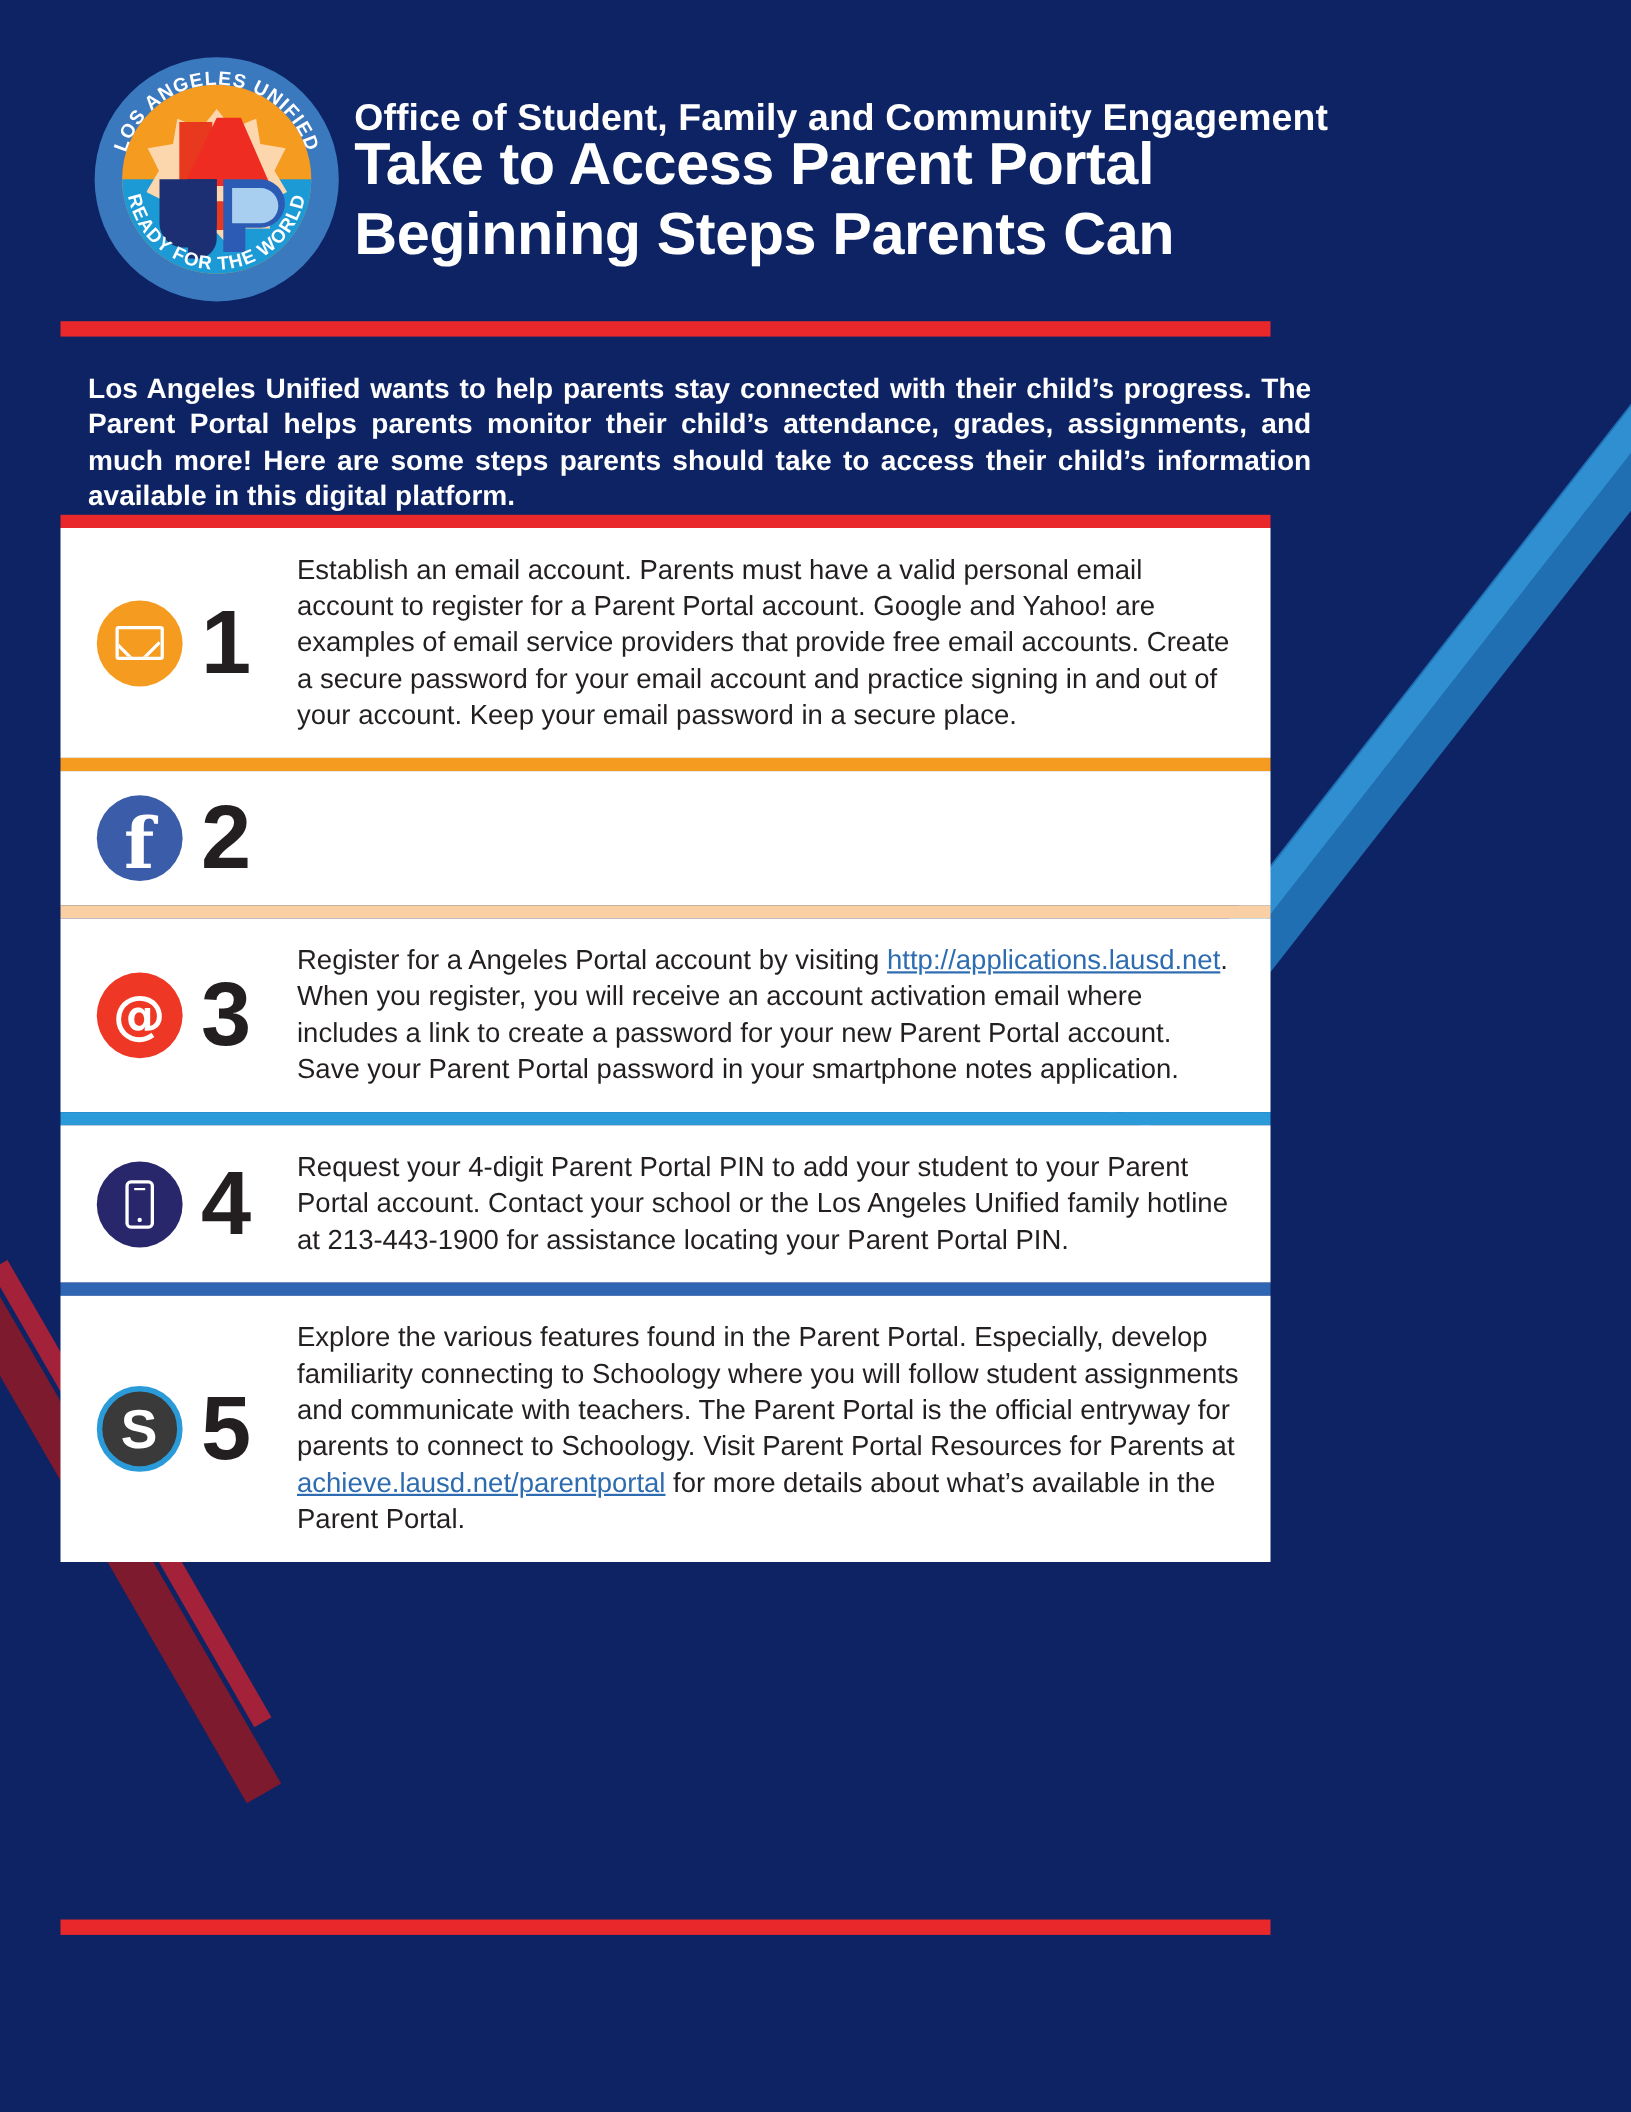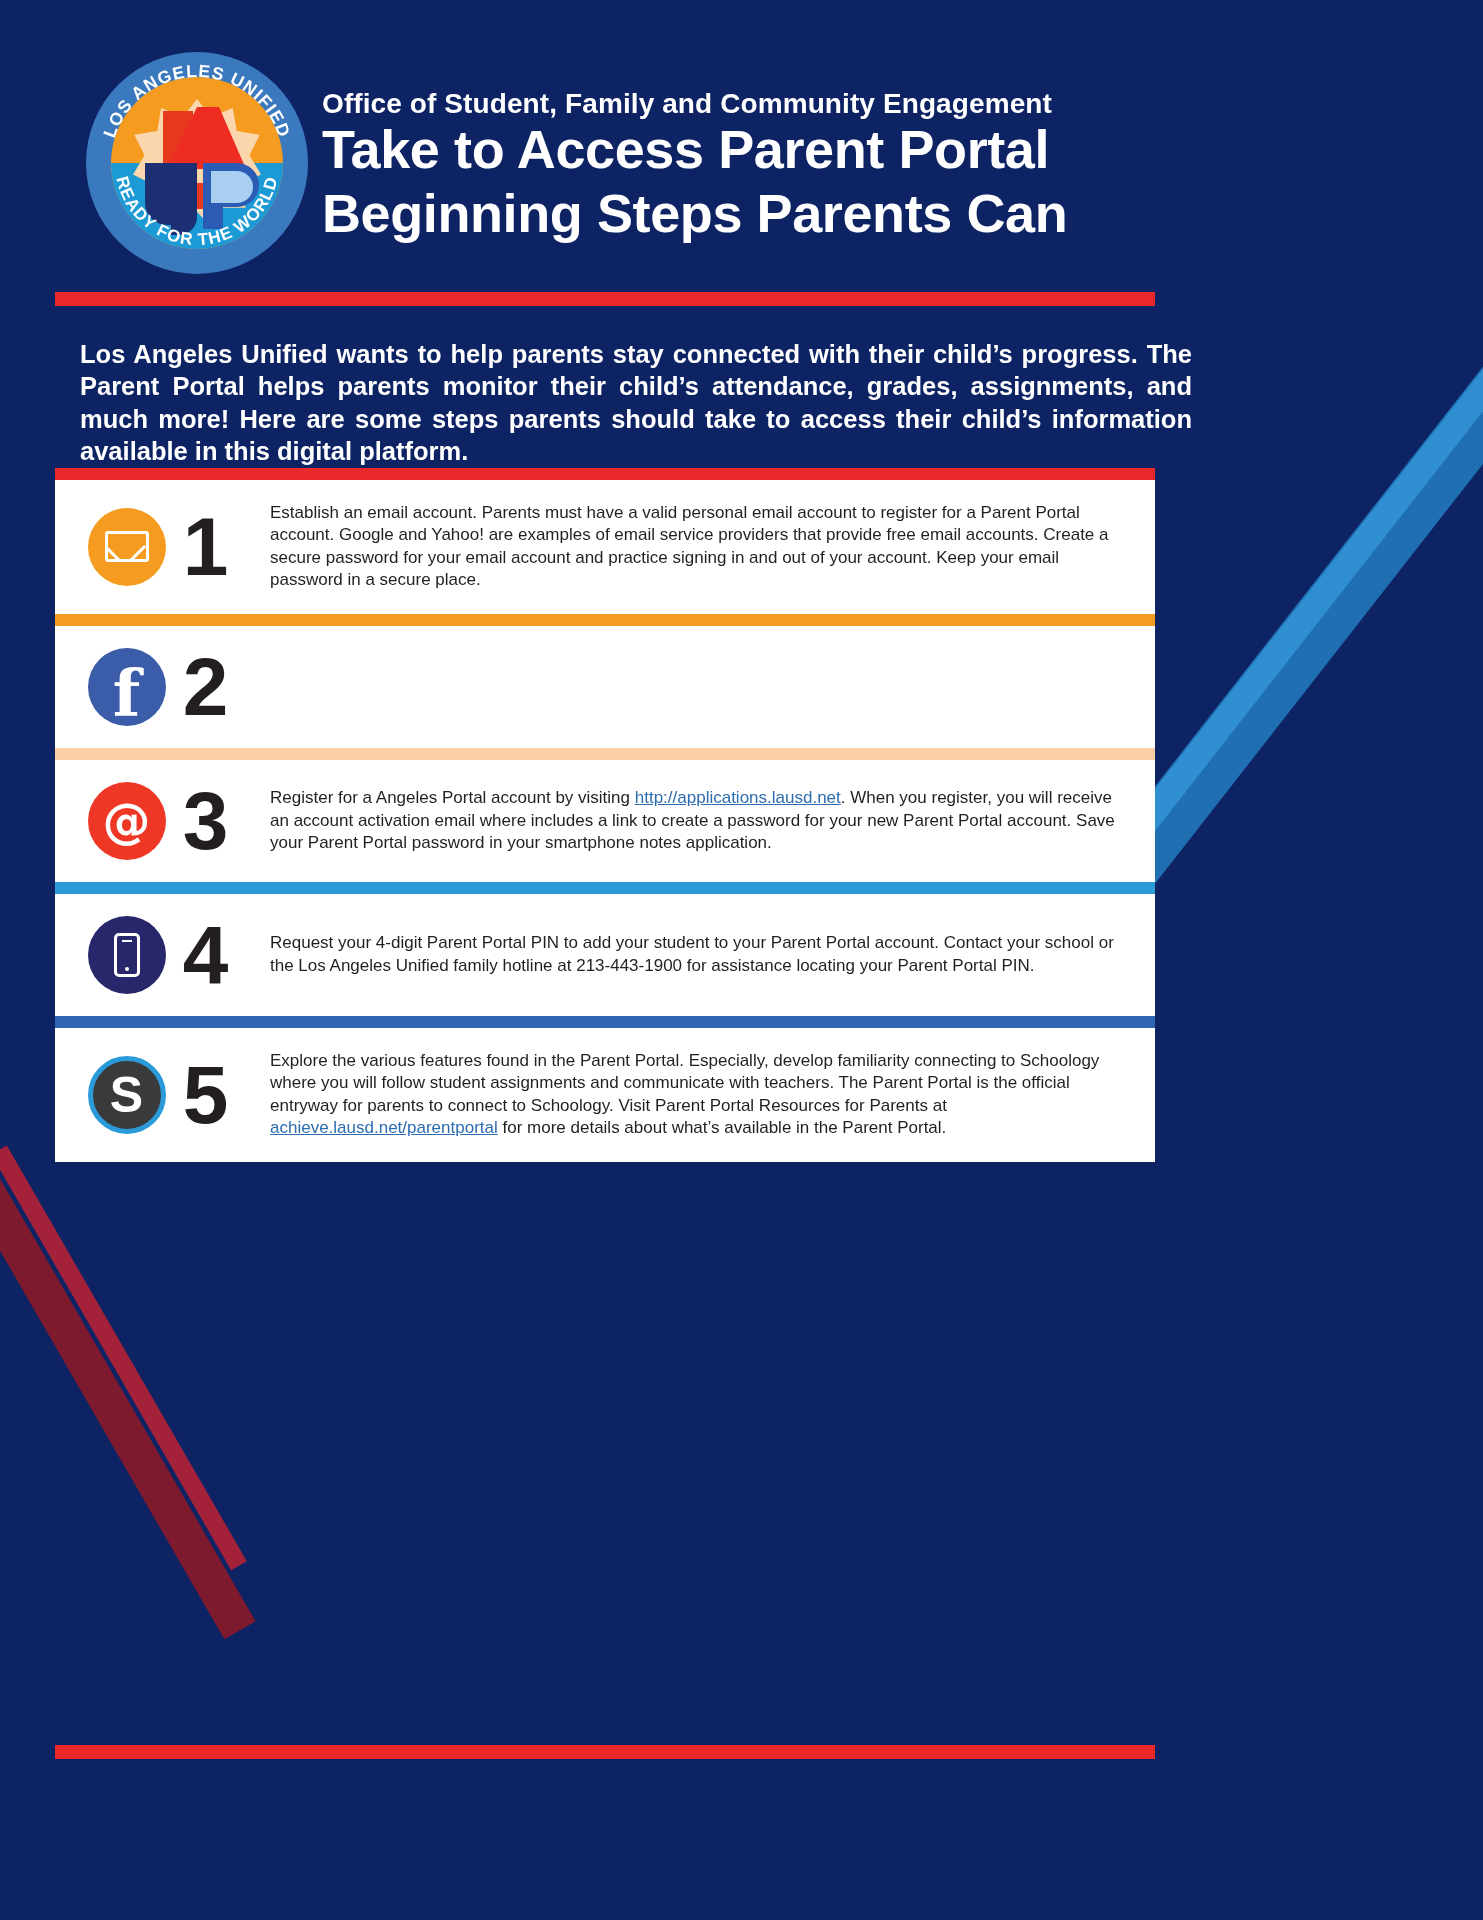--- a/index.html
+++ b/index.html
@@ -89,21 +89,21 @@
     clip-path: polygon(50% 0%,61% 14%,78% 7%,81% 25%,99% 28%,91% 44%,100% 59%,84% 67%,88% 85%,70% 85%,61% 100%,50% 88%,39% 100%,30% 85%,12% 85%,16% 67%,0% 59%,9% 44%,1% 28%,19% 25%,22% 7%,39% 14%);
     z-index: 1;
   }
   .logo-svg { position: absolute; left: 0; top: 0; z-index: 2; }
   .logo-ring-text { position: absolute; left: 0; top: 0; z-index: 3; }
 
   .header-kicker {
     position: absolute;
     left: 322px; top: 88px;
     color: #ffffff;
-    font-size: 28px;
+    font-size: 34px;
     font-weight: bold;
     letter-spacing: 0.1px;
   }
   .header-title {
     position: absolute;
     left: 322px; top: 118px;
     width: 820px;
     color: #ffffff;
     font-size: 54px;
     font-weight: bold;
@@ -166,21 +166,21 @@
     font-size: 82px;
     font-weight: bold;
     color: #231f20;
     line-height: 0.85;
     letter-spacing: -2px;
     width: 66px;
     text-align: center;
   }
   .step-text {
     padding-right: 28px;
-    font-size: 17px;
+    font-size: 25px;
     line-height: 1.32;
     color: #231f20;
   }
   .step-text a, .link {
     color: #2d6cb0;
     text-decoration: underline;
   }
   .divider { width: 1100px; height: 12px; }
 
   

